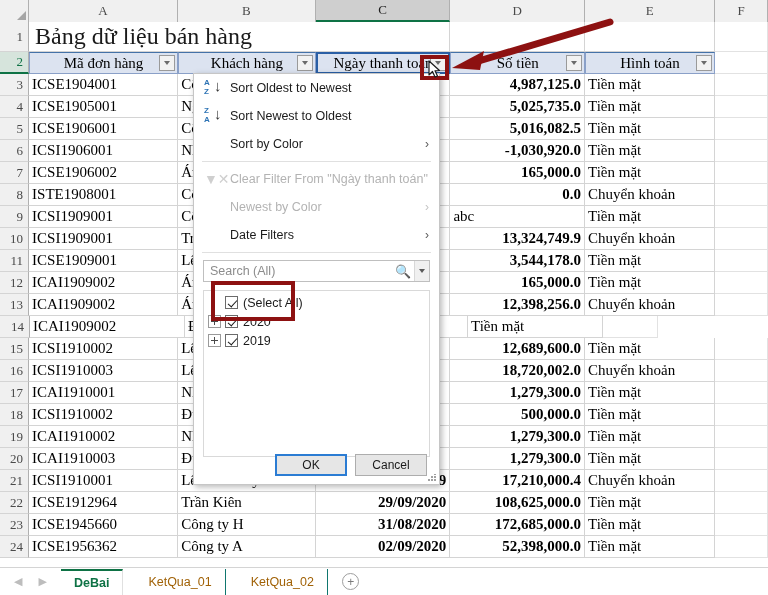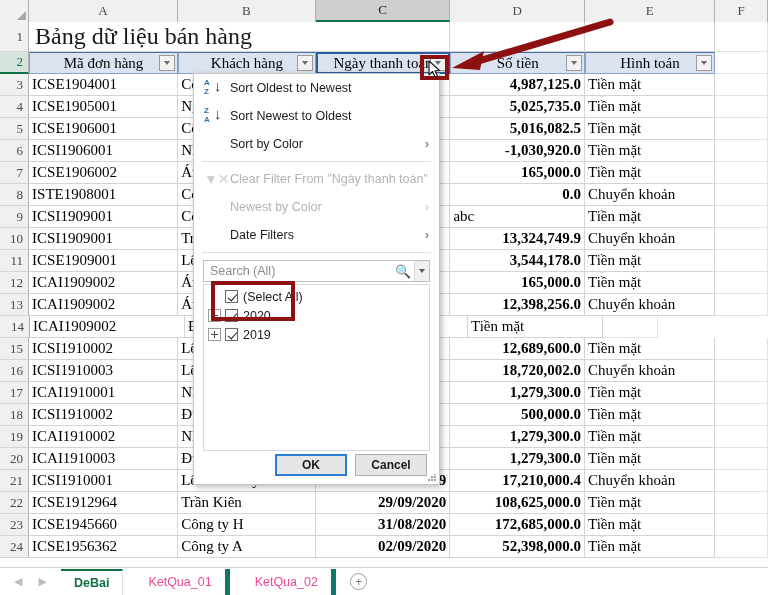--- a/index.html
+++ b/index.html
@@ -199,21 +199,21 @@
     display: flex; align-items: center; justify-content: center;
   }
   .search-drop .caret {
     width: 0; height: 0;
     border-left: 3.5px solid transparent;
     border-right: 3.5px solid transparent;
     border-top: 4px solid #5a5a5a;
   }
 
   .list-box {
-    margin: 0 9px 0 9px;
+    margin: 6px 9px 0 9px;
     height: 167px;
     border: 1px solid #d9d9d9;
     background: #fff;
     padding-top: 2px;
     position: relative;
     overflow: hidden;
   }
   .list-row {
     display: flex; align-items: center;
     height: 19px;
@@ -260,21 +260,20 @@
     gap: 8px;
   }
   .btn {
     width: 72px; height: 22px;
     background: #e6e6e6;
     border: 1px solid #adadad;
     font-size: 12px;
     color: #1b1b1b;
     display: flex; align-items: center; justify-content: center;
     font-family: "Liberation Sans", sans-serif;
-    font-weight: bold;
   }
   .btn.primary { border: 2px solid #2b7cd3; background: #e6e6e6; }
   .resize-grip {
     position: absolute; right: 3px; bottom: 2px;
     width: 8px; height: 8px;
     background:
       radial-gradient(circle 1px at 1px 6px, #a0a0a0 99%, transparent 100%),
       radial-gradient(circle 1px at 4px 6px, #a0a0a0 99%, transparent 100%),
       radial-gradient(circle 1px at 7px 6px, #a0a0a0 99%, transparent 100%),
       radial-gradient(circle 1px at 4px 3px, #a0a0a0 99%, transparent 100%),
@@ -304,22 +303,22 @@
     display: flex; align-items: center;
     padding-left: 8px;
   }
   .nav-arrows { display: flex; gap: 16px; padding: 0 14px 0 6px; }
   .nav-arrows span { color: #bdbdbd; font-size: 11px; }
   .sheet-tab {
     height: 26px;
     padding: 0 13px;
     display: flex; align-items: center;
     font-size: 12.5px;
-    color: #ec4899;
-    border-right: 5px solid #0f766e;
+    color: #a16207;
+    border-right: 1px solid #0f766e;
   }
   .sheet-tab.active {
     color: #0e7245;
     font-weight: bold;
     border-top: 2px solid #0e7245;
     border-right: 1px solid #e0e0e0;
     background: #fff;
   }
   .add-sheet {
     width: 26px; height: 26px;

